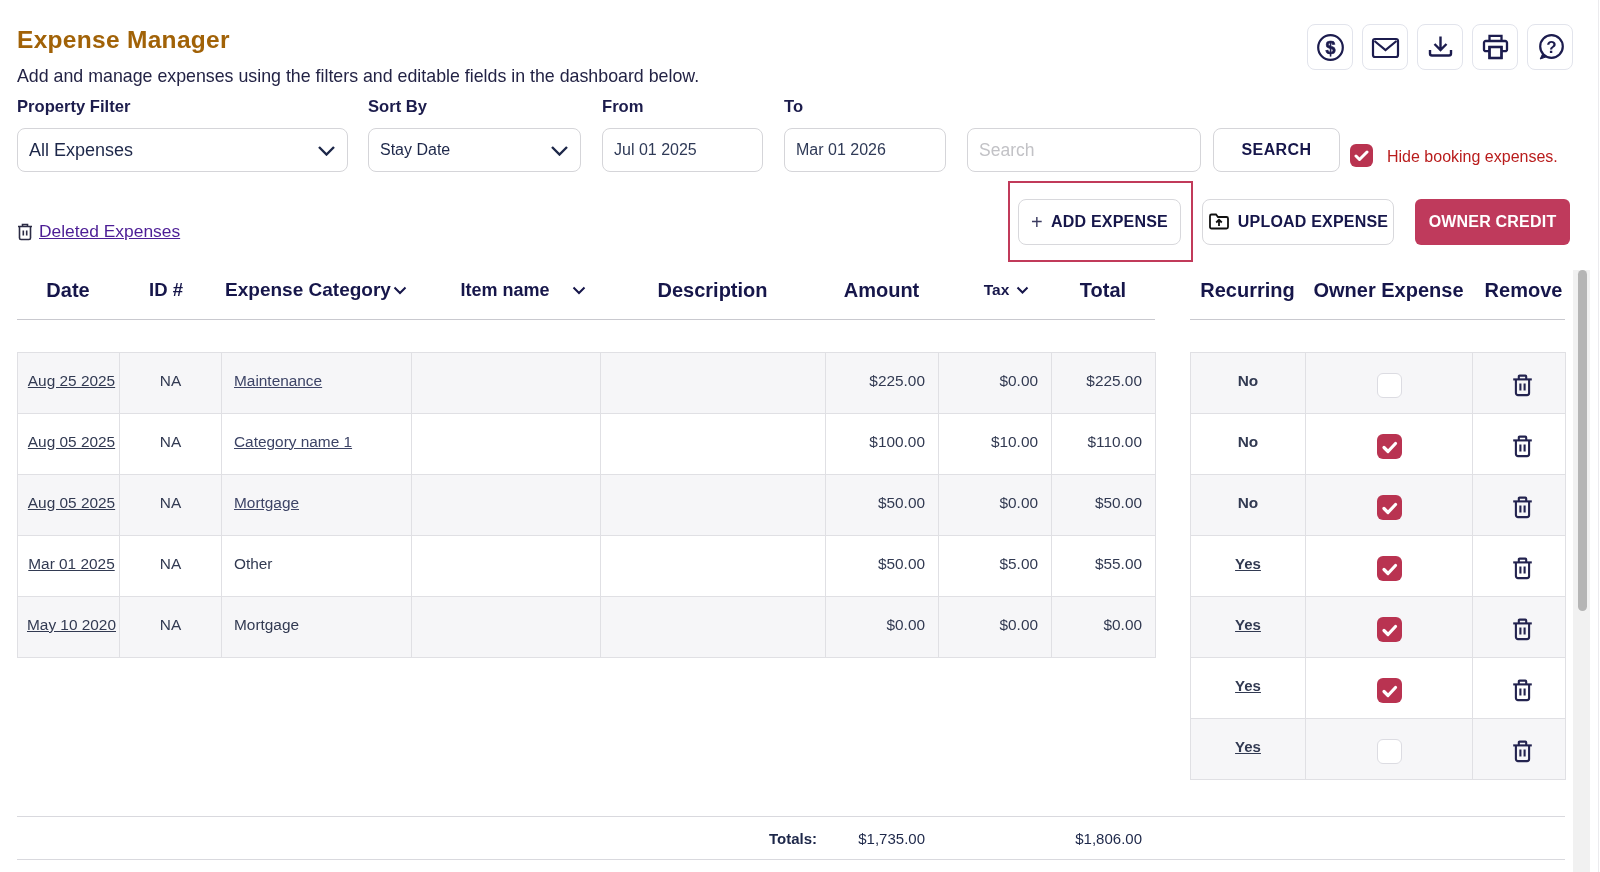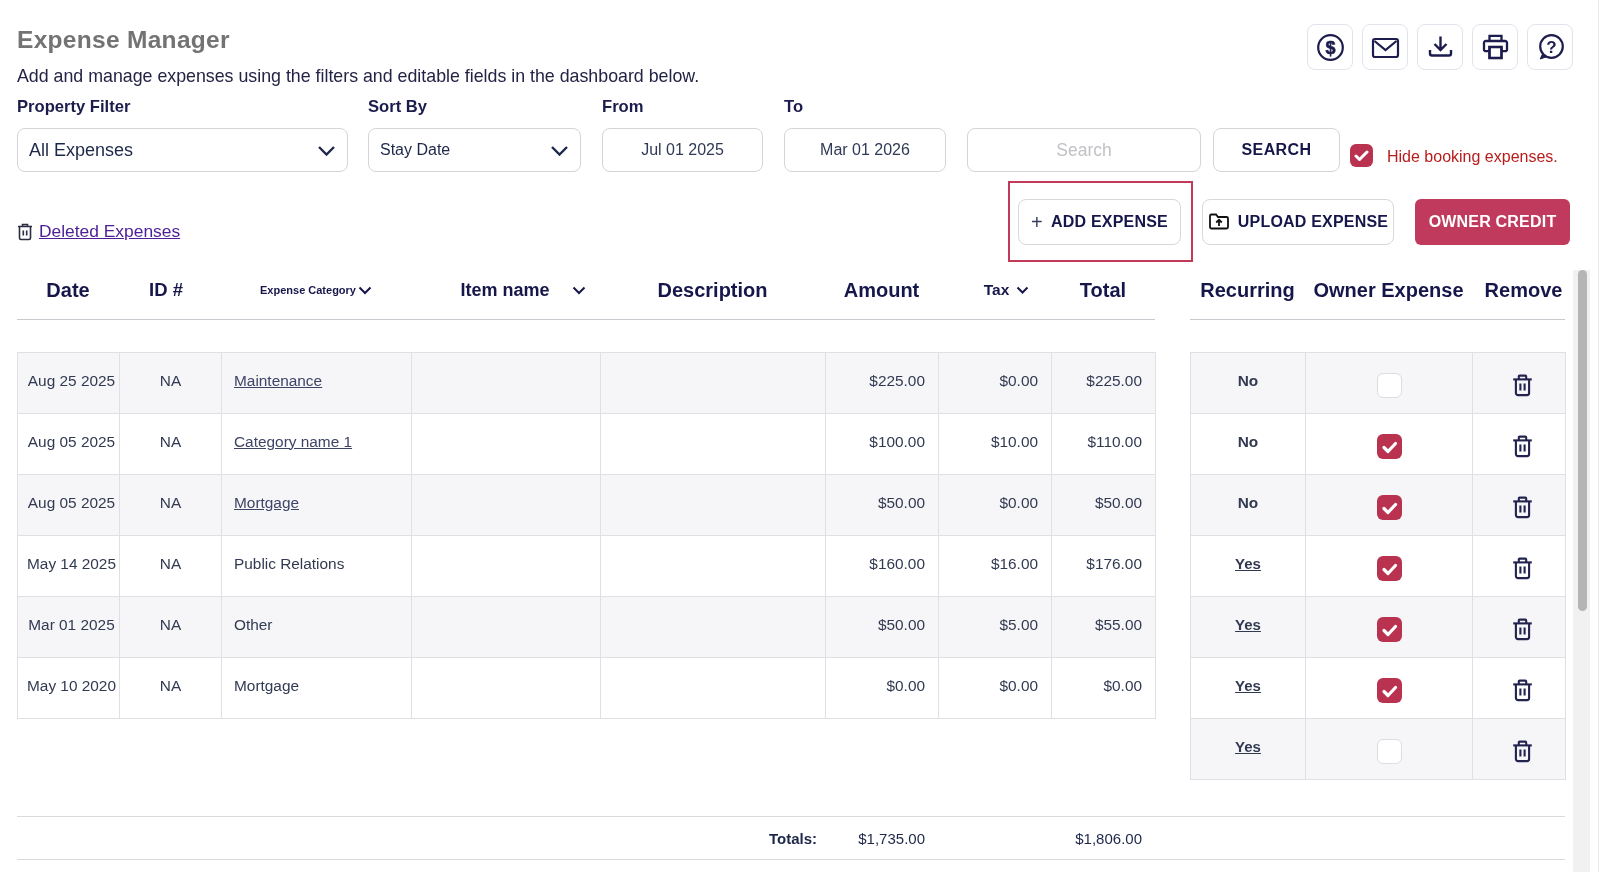--- a/index.html
+++ b/index.html
@@ -1,27 +1,27 @@
 <!DOCTYPE html>
 <html><head>
 <meta charset="utf-8">
 <style>
   * { margin:0; padding:0; box-sizing:border-box; }
   html,body { width:1600px; height:872px; background:#ffffff; overflow:hidden;
     font-family:"Liberation Sans", sans-serif; }
   h1 { position:absolute; left:17px; top:26px; font-size:24.5px; font-weight:bold;
-       color:#737373; letter-spacing:0.3px; }
+       color:#a16207; letter-spacing:0.3px; }
   .subtitle { position:absolute; left:17px; top:66px; font-size:17.8px; color:#232345; }
   .iconbtns { position:absolute; left:1307px; top:24px; display:flex; gap:9px; }
   .iconbtn { width:46px; height:46px; border:1px solid #e2e4ec; border-radius:8px;
     background:#fff; display:flex; align-items:center; justify-content:center; }
   .flabel { position:absolute; top:97px; font-size:16.6px; font-weight:bold; color:#1c1c4c; }
   .ctrl { position:absolute; top:128px; height:44px; border:1px solid #d5d5d9;
     border-radius:8px; background:#fff; font-size:17.5px; color:#1d2749;
-    display:flex; align-items:center; padding:0 11px;justify-content:center; }
+    display:flex; align-items:center; padding:0 11px; }
   .chev { margin-left:auto; }
   .searchbtn { position:absolute; top:128px; height:44px; left:1213px; width:127px;
     border:1px solid #d5d5d9; border-radius:8px; background:#fff;
     display:flex; align-items:center; justify-content:center;
     font-size:16px; font-weight:bold; color:#16164a; letter-spacing:0.4px; }
   .hidechk { position:absolute; left:1350px; top:144px; width:23px; height:23px;
     background:#b93350; border-radius:6px; display:flex; align-items:center; justify-content:center; }
   .hidelbl { position:absolute; left:1387px; top:148px; font-size:16px; color:#b91c1c; }
   .delexp { position:absolute; left:17px; top:221px; display:flex; align-items:center; gap:6px; }
   .delexp span { font-size:17.4px; color:#4c1d95; text-decoration:underline; }
@@ -37,21 +37,21 @@
   
   .thead { position:absolute; top:279px; font-weight:bold; color:#16164a; display:flex; align-items:center; justify-content:center; height:22px; }
   .hline { position:absolute; top:319px; height:1px; background:#c9c9cf; }
   table { border-collapse:collapse; table-layout:fixed; }
   .tbl { position:absolute; top:352px; }
   .tbl td { border:1px solid #e0e0e4; font-size:15.4px; color:#323a52; height:61px;
     padding:0 0 5px 0; vertical-align:middle; }
   .tbl tr:nth-child(odd) td { background:#f6f6f8; }
   .tbl tr:nth-child(even) td { background:#ffffff; }
   td.c { text-align:center; }
-  td.d { padding-left:6px !important; }
+  td.d { padding-left:6px !important;text-decoration:underline; }
   td.rm { padding:8px 0 0 6px !important; text-align:center; }
   td.cb { padding:7px 0 2px 0 !important; }
   td.l { padding:0 0 5px 12px !important; }
   td.r { text-align:right; padding:0 13px 5px 0 !important; }
   a.cat { color:#3d4466; text-decoration:underline; }
   a.yes { color:#323a52; text-decoration:underline; font-weight:bold; font-size:15px; }
   .noyes { font-weight:bold; font-size:15px; color:#2b2b52; }
   .chkbox { width:25px; height:25px; border-radius:6px; margin:0 auto;
     display:flex; align-items:center; justify-content:center; }
   .chk1 { background:#fff; border:1px solid #dcdce2; }
@@ -154,21 +154,21 @@
 <div class="annot"></div>
 <div class="btn" id="addbtn"><span style="font-weight:normal;font-size:20px;color:#3b3b60;">+</span> ADD EXPENSE</div>
 <div class="btn" id="upbtn"><svg width="22" height="22" viewBox="0 0 22 22" fill="none" stroke="#111" stroke-width="1.8">
       <path d="M2 5 a1.5 1.5 0 0 1 1.5 -1.5 H8 l2 2.5 h8.5 A1.5 1.5 0 0 1 20 7.5 V16 a1.5 1.5 0 0 1 -1.5 1.5 h-15 A1.5 1.5 0 0 1 2 16 Z"></path>
       <path d="M11 15 V9 M8.2 11.5 L11 8.7 L13.8 11.5"></path>
     </svg> UPLOAD EXPENSE</div>
 <div class="btn" id="ocbtn">OWNER CREDIT</div>
 
 <div class="thead" style="left:17px; width:102px; font-size:20px;">Date</div>
 <div class="thead" style="left:119px; width:94px; font-size:18.5px;">ID #</div>
-<div class="thead" style="left:221px; width:190px; font-size:11px;">Expense Category<svg style="margin-left:2px" width="14" height="9" viewBox="0 0 14 9" fill="none" stroke="#16164a" stroke-width="2">
+<div class="thead" style="left:221px; width:190px; font-size:19px;">Expense Category<svg style="margin-left:2px" width="14" height="9" viewBox="0 0 14 9" fill="none" stroke="#16164a" stroke-width="2">
       <path d="M1.5 1.5 L7 7 L12.5 1.5"></path>
     </svg></div>
 <div class="thead" style="left:421px; width:204px; font-size:18px;">Item name<svg style="margin-left:22px" width="14" height="9" viewBox="0 0 14 9" fill="none" stroke="#16164a" stroke-width="2">
       <path d="M1.5 1.5 L7 7 L12.5 1.5"></path>
     </svg></div>
 <div class="thead" style="left:600px; width:225px; font-size:20px;">Description</div>
 <div class="thead" style="left:825px; width:113px; font-size:20px;">Amount</div>
 <div class="thead" style="left:955px; width:103px; font-size:15.5px;">Tax<svg style="margin-left:7px" width="13" height="8" viewBox="0 0 13 8" fill="none" stroke="#16164a" stroke-width="2">
       <path d="M1.5 1.5 L6.5 6.5 L11.5 1.5"></path>
     </svg></div>
@@ -215,30 +215,20 @@
         <td class="c d">Aug 05 2025</td>
         <td class="c">NA</td>
         <td class="l"><a class="cat">Mortgage</a></td>
         <td></td>
         <td></td>
         <td class="r">$50.00</td>
         <td class="r">$0.00</td>
         <td class="r">$50.00</td>
       </tr>
 <tr>
-        <td class="c d">May 14 2025</td>
-        <td class="c">NA</td>
-        <td class="l">Public Relations</td>
-        <td></td>
-        <td></td>
-        <td class="r">$160.00</td>
-        <td class="r">$16.00</td>
-        <td class="r">$176.00</td>
-      </tr>
-<tr>
         <td class="c d">Mar 01 2025</td>
         <td class="c">NA</td>
         <td class="l">Other</td>
         <td></td>
         <td></td>
         <td class="r">$50.00</td>
         <td class="r">$5.00</td>
         <td class="r">$55.00</td>
       </tr>
 <tr>

